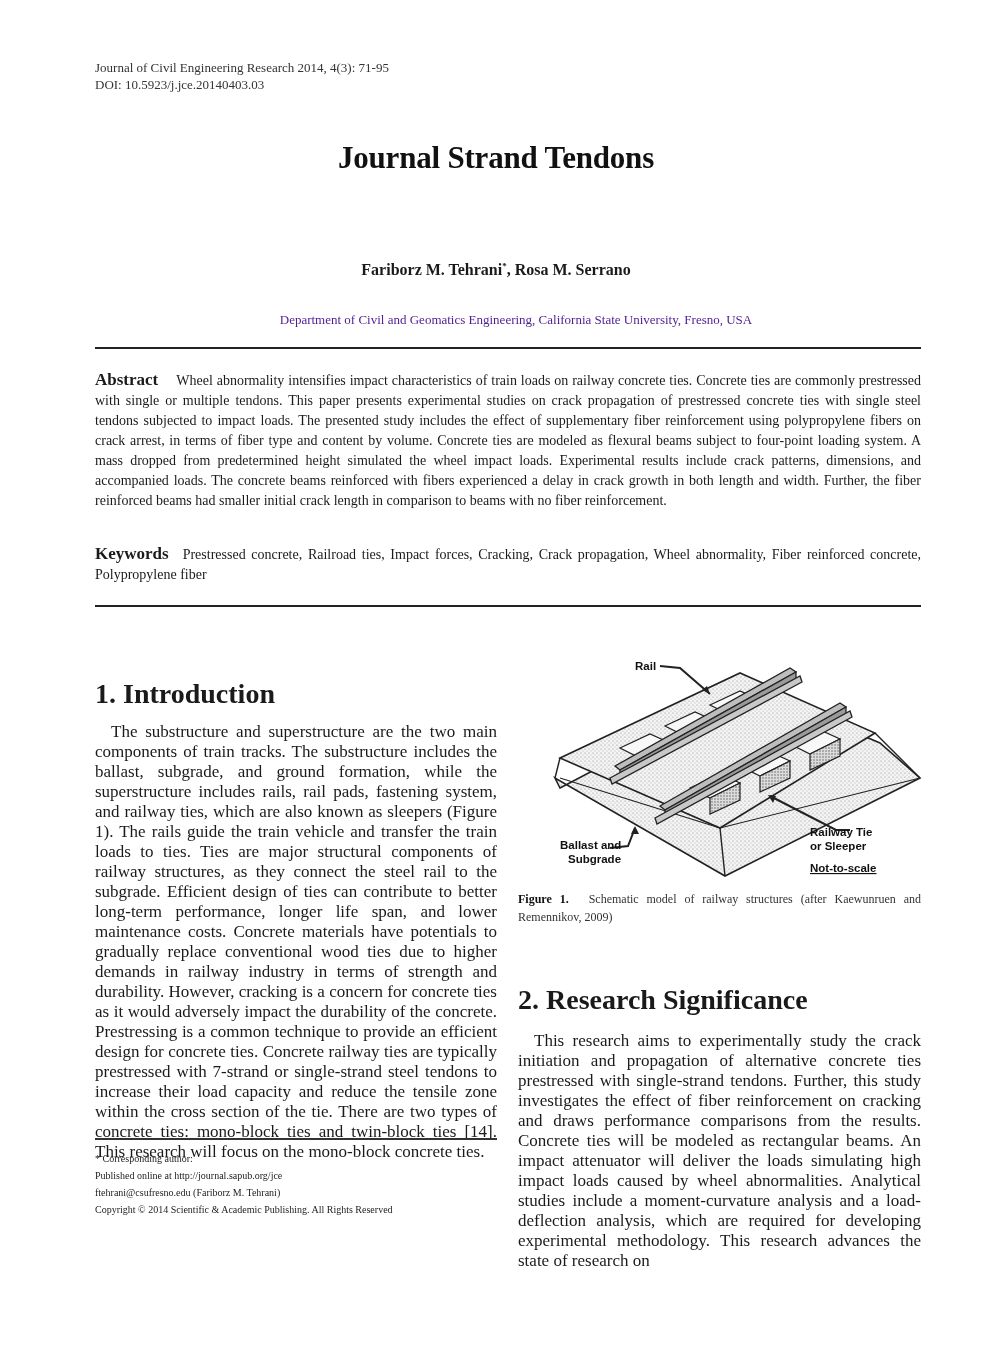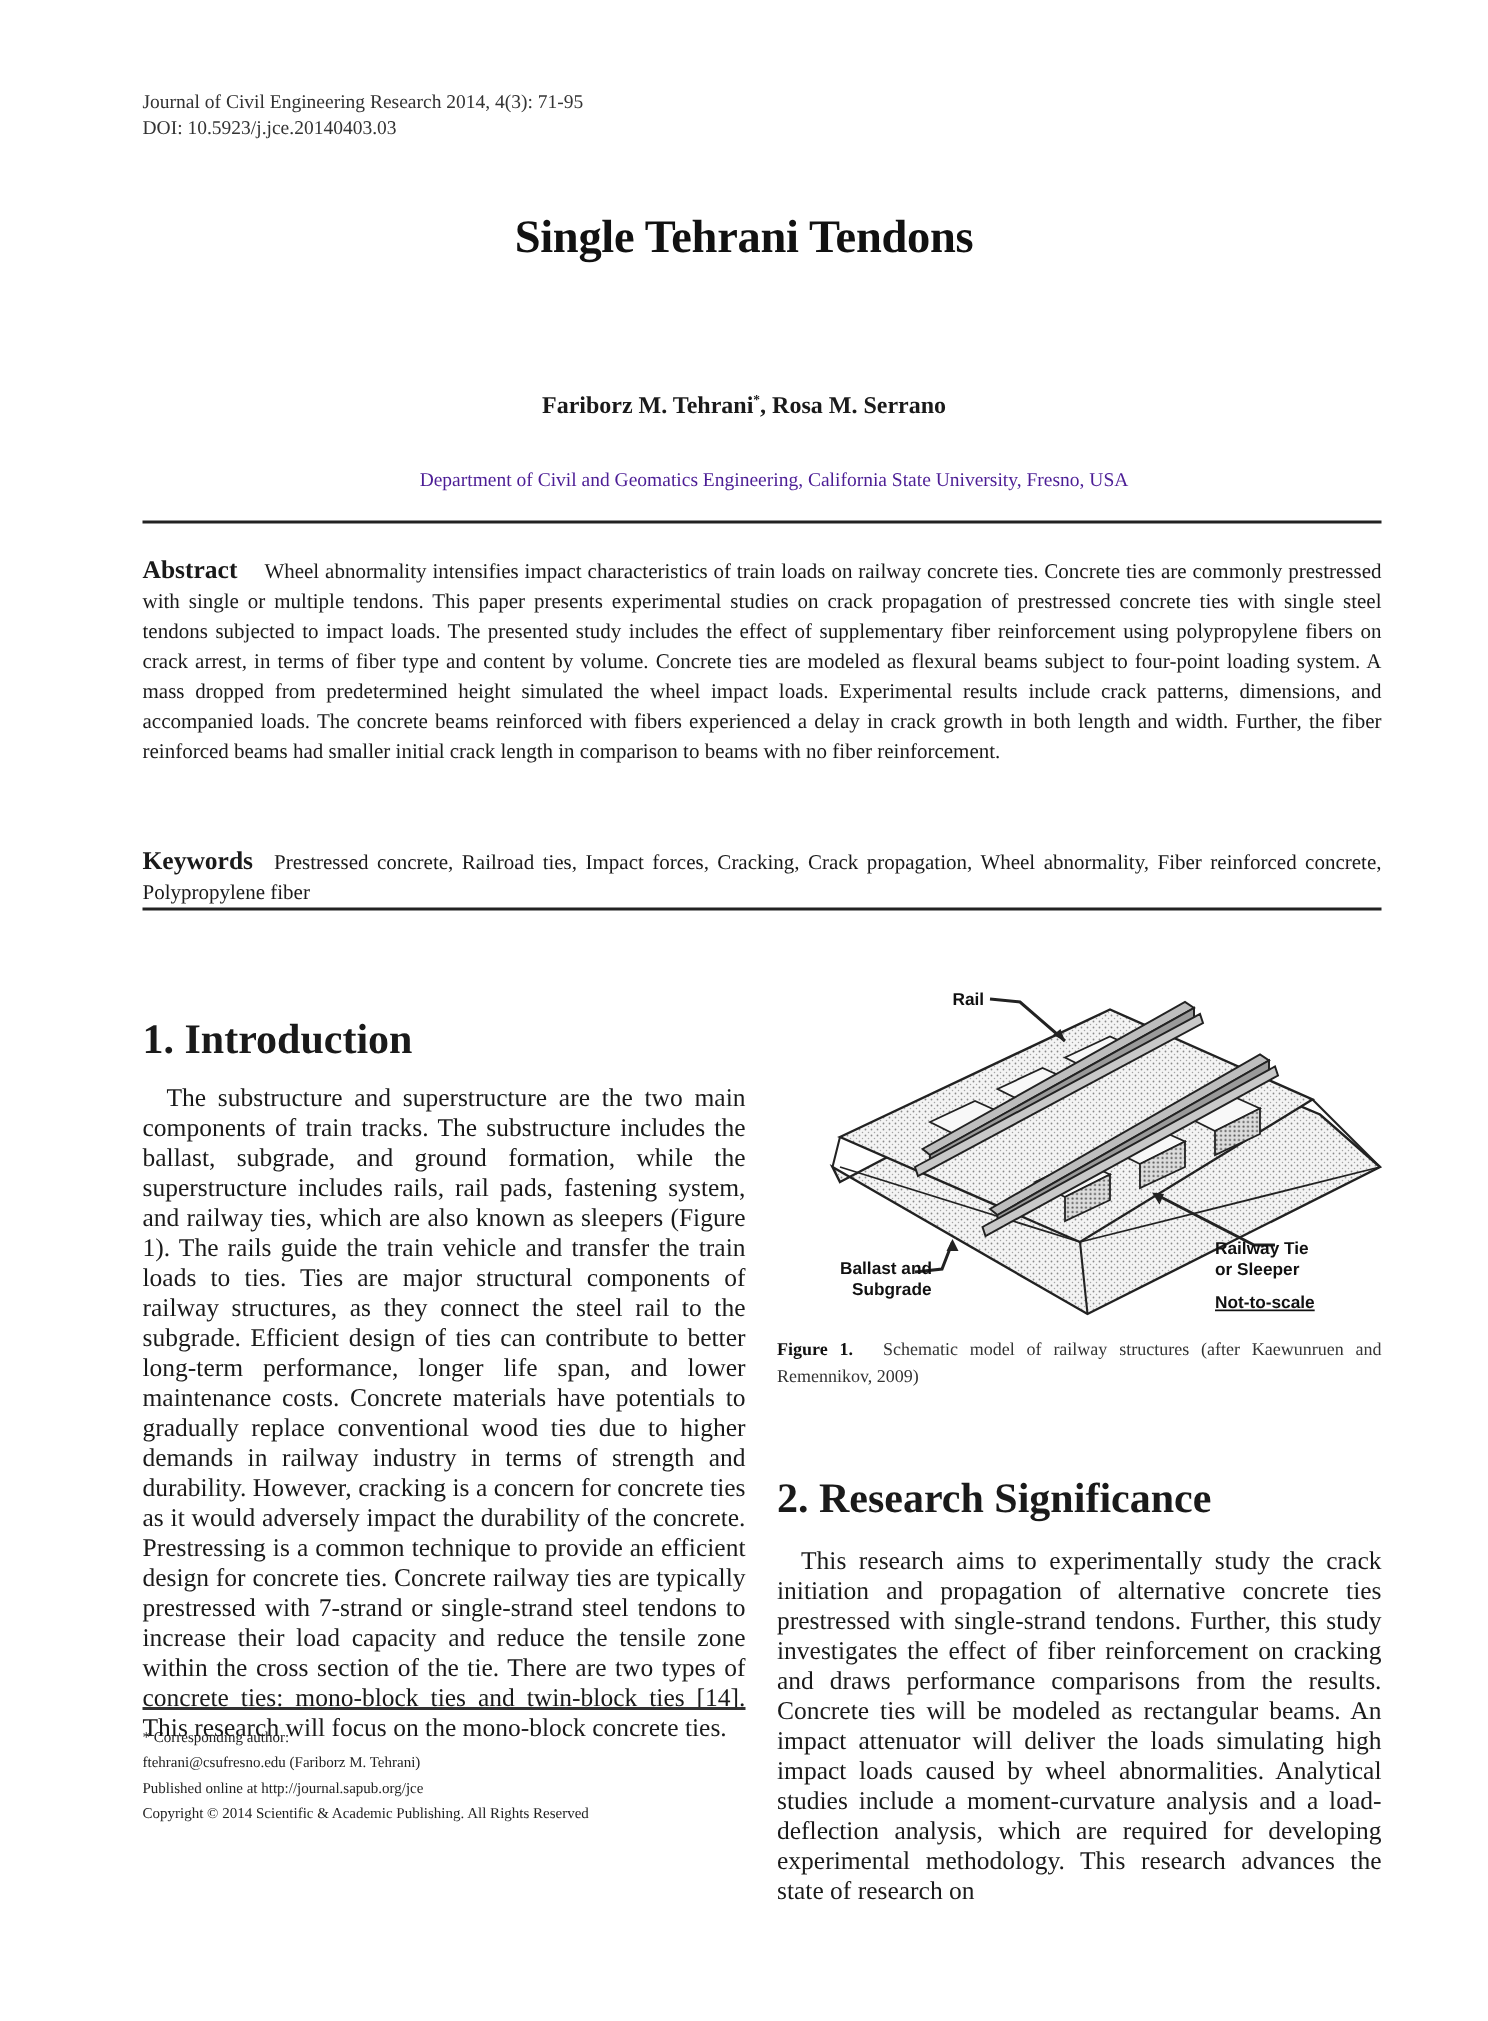--- a/index.html
+++ b/index.html
@@ -8,42 +8,42 @@
     .abs { position: absolute; }
     .header { left: 95px; top: 59px; font-size: 13px; line-height: 17px; color: #333; }
     .title { left: 60px; width: 872px; top: 136px; text-align: center; font-weight: bold;
              font-size: 31px; line-height: 44px; color: #111; letter-spacing: -0.2px; }
     .authors { left: 60px; width: 872px; top: 261px; text-align: center; font-weight: bold; font-size: 16px; }
     .authors sup { font-size: 9px; }
     .affil { left: 60px; width: 912px; top: 312px; text-align: center; font-size: 13px; color: #4c1d95; }
     .rule { left: 95px; width: 826px; height: 2px; background: #222; }
     .abstract { left: 95px; width: 826px; top: 370px; font-size: 14px; line-height: 20px; text-align: justify; }
     .label-strong { font-weight: bold; font-size: 17px; margin-right: 18px; }
-    .keywords { left: 95px; width: 826px; top: 544px; font-size: 14px; line-height: 20px; text-align: justify; margin-top: 20px; }
+    .keywords { left: 95px; width: 826px; top: 544px; font-size: 14px; line-height: 20px; text-align: justify; }
     .col-left { left: 95px; width: 402px; }
     .col-right { left: 518px; width: 403px; }
     .h2 { font-weight: bold; font-size: 28px; margin-top: 26px; }
     .body-text { font-size: 17px; line-height: 20px; text-align: justify; text-indent: 16px; }
     .fn-rule { left: 95px; width: 402px; top: 1138px; height: 2px; background: #333; }
     .footnotes { left: 95px; width: 420px; top: 1150px; font-size: 10px; line-height: 17px; color: #222; }
     .caption { font-size: 12px; line-height: 18px; color: #333; text-align: justify; }
     .caption b { color: #111; margin-right: 20px; }
     .figure { left: 540px; top: 648px; width: 395px; height: 232px; }
     .fig-label { font-family: "Liberation Sans", "DejaVu Sans", sans-serif; font-weight: bold; font-size: 11.5px; fill: #111; }
   </style>
 </head>
 <body>
 
 <div class="abs header">
   <div>Journal of Civil Engineering Research 2014, 4(3): 71-95</div>
   <div>DOI: 10.5923/j.jce.20140403.03</div>
 </div>
 
 <div class="abs title">
-  <div>Single Tehrani Tendons</div>
+  <div>Journal Strand Tendons</div>
 </div>
 
 <div class="abs authors">
   <span>Fariborz M. Tehrani</span><sup>*</sup><span>, </span><span>Rosa M. Serrano</span>
 </div>
 
 <div class="abs affil">Department of Civil and Geomatics Engineering, California State University, Fresno, USA</div>
 
 <div class="abs rule" style="top:347px;"></div>
 
@@ -58,22 +58,22 @@
 <div class="abs rule" style="top:605px;"></div>
 
 <div class="abs col-left" style="top:652px;">
   <div class="h2" style="margin-bottom:12px;">1. Introduction</div>
   <div class="body-text">The substructure and superstructure are the two main components of train tracks. The substructure includes the ballast, subgrade, and ground formation, while the superstructure includes rails, rail pads, fastening system, and railway ties, which are also known as sleepers (Figure 1). The rails guide the train vehicle and transfer the train loads to ties. Ties are major structural components of railway structures, as they connect the steel rail to the subgrade. Efficient design of ties can contribute to better long-term performance, longer life span, and lower maintenance costs. Concrete materials have potentials to gradually replace conventional wood ties due to higher demands in railway industry in terms of strength and durability. However, cracking is a concern for concrete ties as it would adversely impact the durability of the concrete. Prestressing is a common technique to provide an efficient design for concrete ties. Concrete railway ties are typically prestressed with 7-strand or single-strand steel tendons to increase their load capacity and reduce the tensile zone within the cross section of the tie. There are two types of concrete ties: mono-block ties and twin-block ties [14]. This research will focus on the mono-block concrete ties.</div>
 </div>
 
 <div class="abs fn-rule"></div>
 <div class="abs footnotes">
   <div>* Corresponding author:</div>
+  <div>Published online at http://journal.sapub.org/jce</div>
   <div>ftehrani@csufresno.edu (Fariborz M. Tehrani)</div>
-  <div>Published online at http://journal.sapub.org/jce</div>
   <div>Copyright © 2014 Scientific &amp; Academic Publishing. All Rights Reserved</div>
 </div>
 
 <div class="abs figure">
   <svg width="395" height="232" viewBox="0 0 395 232" xmlns="http://www.w3.org/2000/svg">
     <defs>
       <pattern id="dots" width="4" height="4" patternUnits="userSpaceOnUse">
         <rect width="4" height="4" fill="#f4f4f4"></rect>
         <circle cx="1" cy="1" r="0.6" fill="#8a8a8a"></circle>
         <circle cx="3" cy="3" r="0.5" fill="#a5a5a5"></circle>

